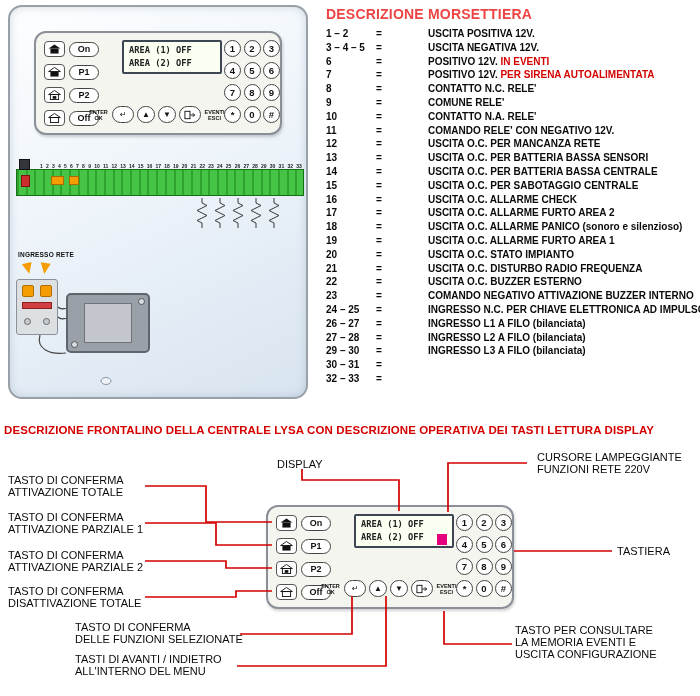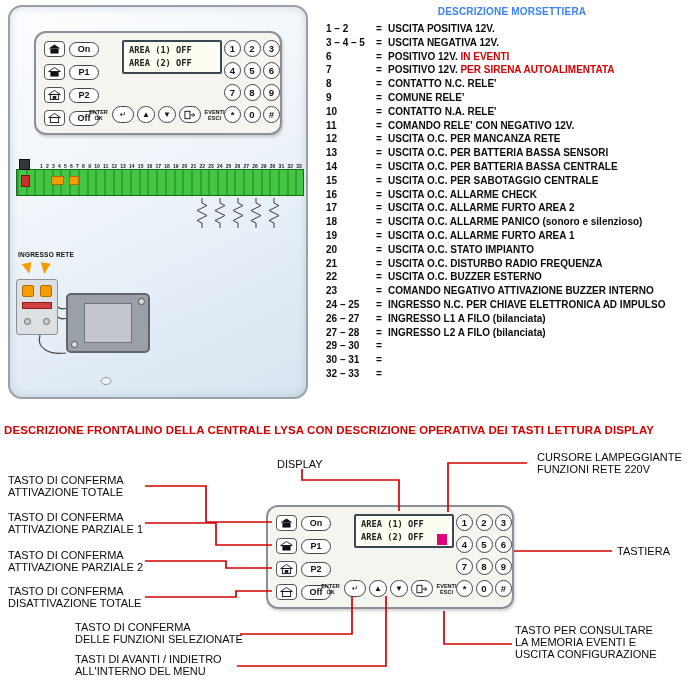--- a/index.html
+++ b/index.html
@@ -60,26 +60,26 @@
   .fuse-bar { position:absolute; left:5px; top:22px; width:30px; height:7px; background:#d04040; border:1px solid #8c1f1f; }
   .screw { position:absolute; top:38px; width:7px; height:7px; border-radius:50%; background:#c7ccd1; border:1px solid #666; }
   .trafo { position:absolute; left:56px; top:286px; width:84px; height:60px; background:#9aa0a8;
     border:2px solid #60646b; border-radius:5px; }
   .trafo-core { position:absolute; left:16px; top:8px; right:16px; bottom:8px; background:#c3c7cd; border:1px solid #70747a; }
   .bolt { position:absolute; width:7px; height:7px; border-radius:50%; background:#d9dde2; border:1px solid #555; }
   .cab-art { position:absolute; left:0; top:0; pointer-events:none; }
 
   
   .tlist { position:absolute; left:326px; top:6px; width:372px; }
-  .tlist-title { color:#3b82f6; font-weight:bold; font-size:10px; text-align:center;
+  .tlist-title { color:#ef4444; font-weight:bold; font-size:14px; 
     margin-bottom:5px; letter-spacing:.2px; }
   .trow { display:flex; font-size:10px; font-weight:bold; line-height:13.8px; white-space:nowrap; color:#0a0a0a; }
   .tnum { width:50px; flex:none; }
   .teq { width:12px; flex:none; }
-  .tdesc { flex:1; }
+  .tdesc { flex:1;margin-left:40px; }
   .tdesc .red { color:#d40000; }
 
   
   .section-title { position:absolute; left:4px; top:424px; width:694px; color:#d40000;
     font-size:11.5px; font-weight:bold; white-space:nowrap; letter-spacing:.1px; }
 
   
   .co { position:absolute; font-size:11px; color:#0a0a0a; line-height:12px; white-space:nowrap; }
   .co span { display:block; }
   .co-tot{left:8px;top:474px} .co-p1{left:8px;top:511px} .co-p2{left:8px;top:549px} .co-off{left:8px;top:585px}
@@ -363,20 +363,21 @@
       <span class="tdesc"><span>INGRESSO L1 A FILO (bilanciata)</span><span class="red"></span></span>
     </div>
         <div class="trow">
       <span class="tnum">27 – 28</span>
       <span class="teq">=</span>
       <span class="tdesc"><span>INGRESSO L2 A FILO (bilanciata)</span><span class="red"></span></span>
     </div>
         <div class="trow">
       <span class="tnum">29 – 30</span>
       <span class="teq">=</span>
+      <span class="tdesc"><span>INGRESSO L3 A FILO (bilanciata)</span><span class="red"></span></span>
     </div>
         <div class="trow">
       <span class="tnum">30 – 31</span>
       <span class="teq">=</span>
     </div>
         <div class="trow">
       <span class="tnum">32 – 33</span>
       <span class="teq">=</span>
     </div>
       </div>

